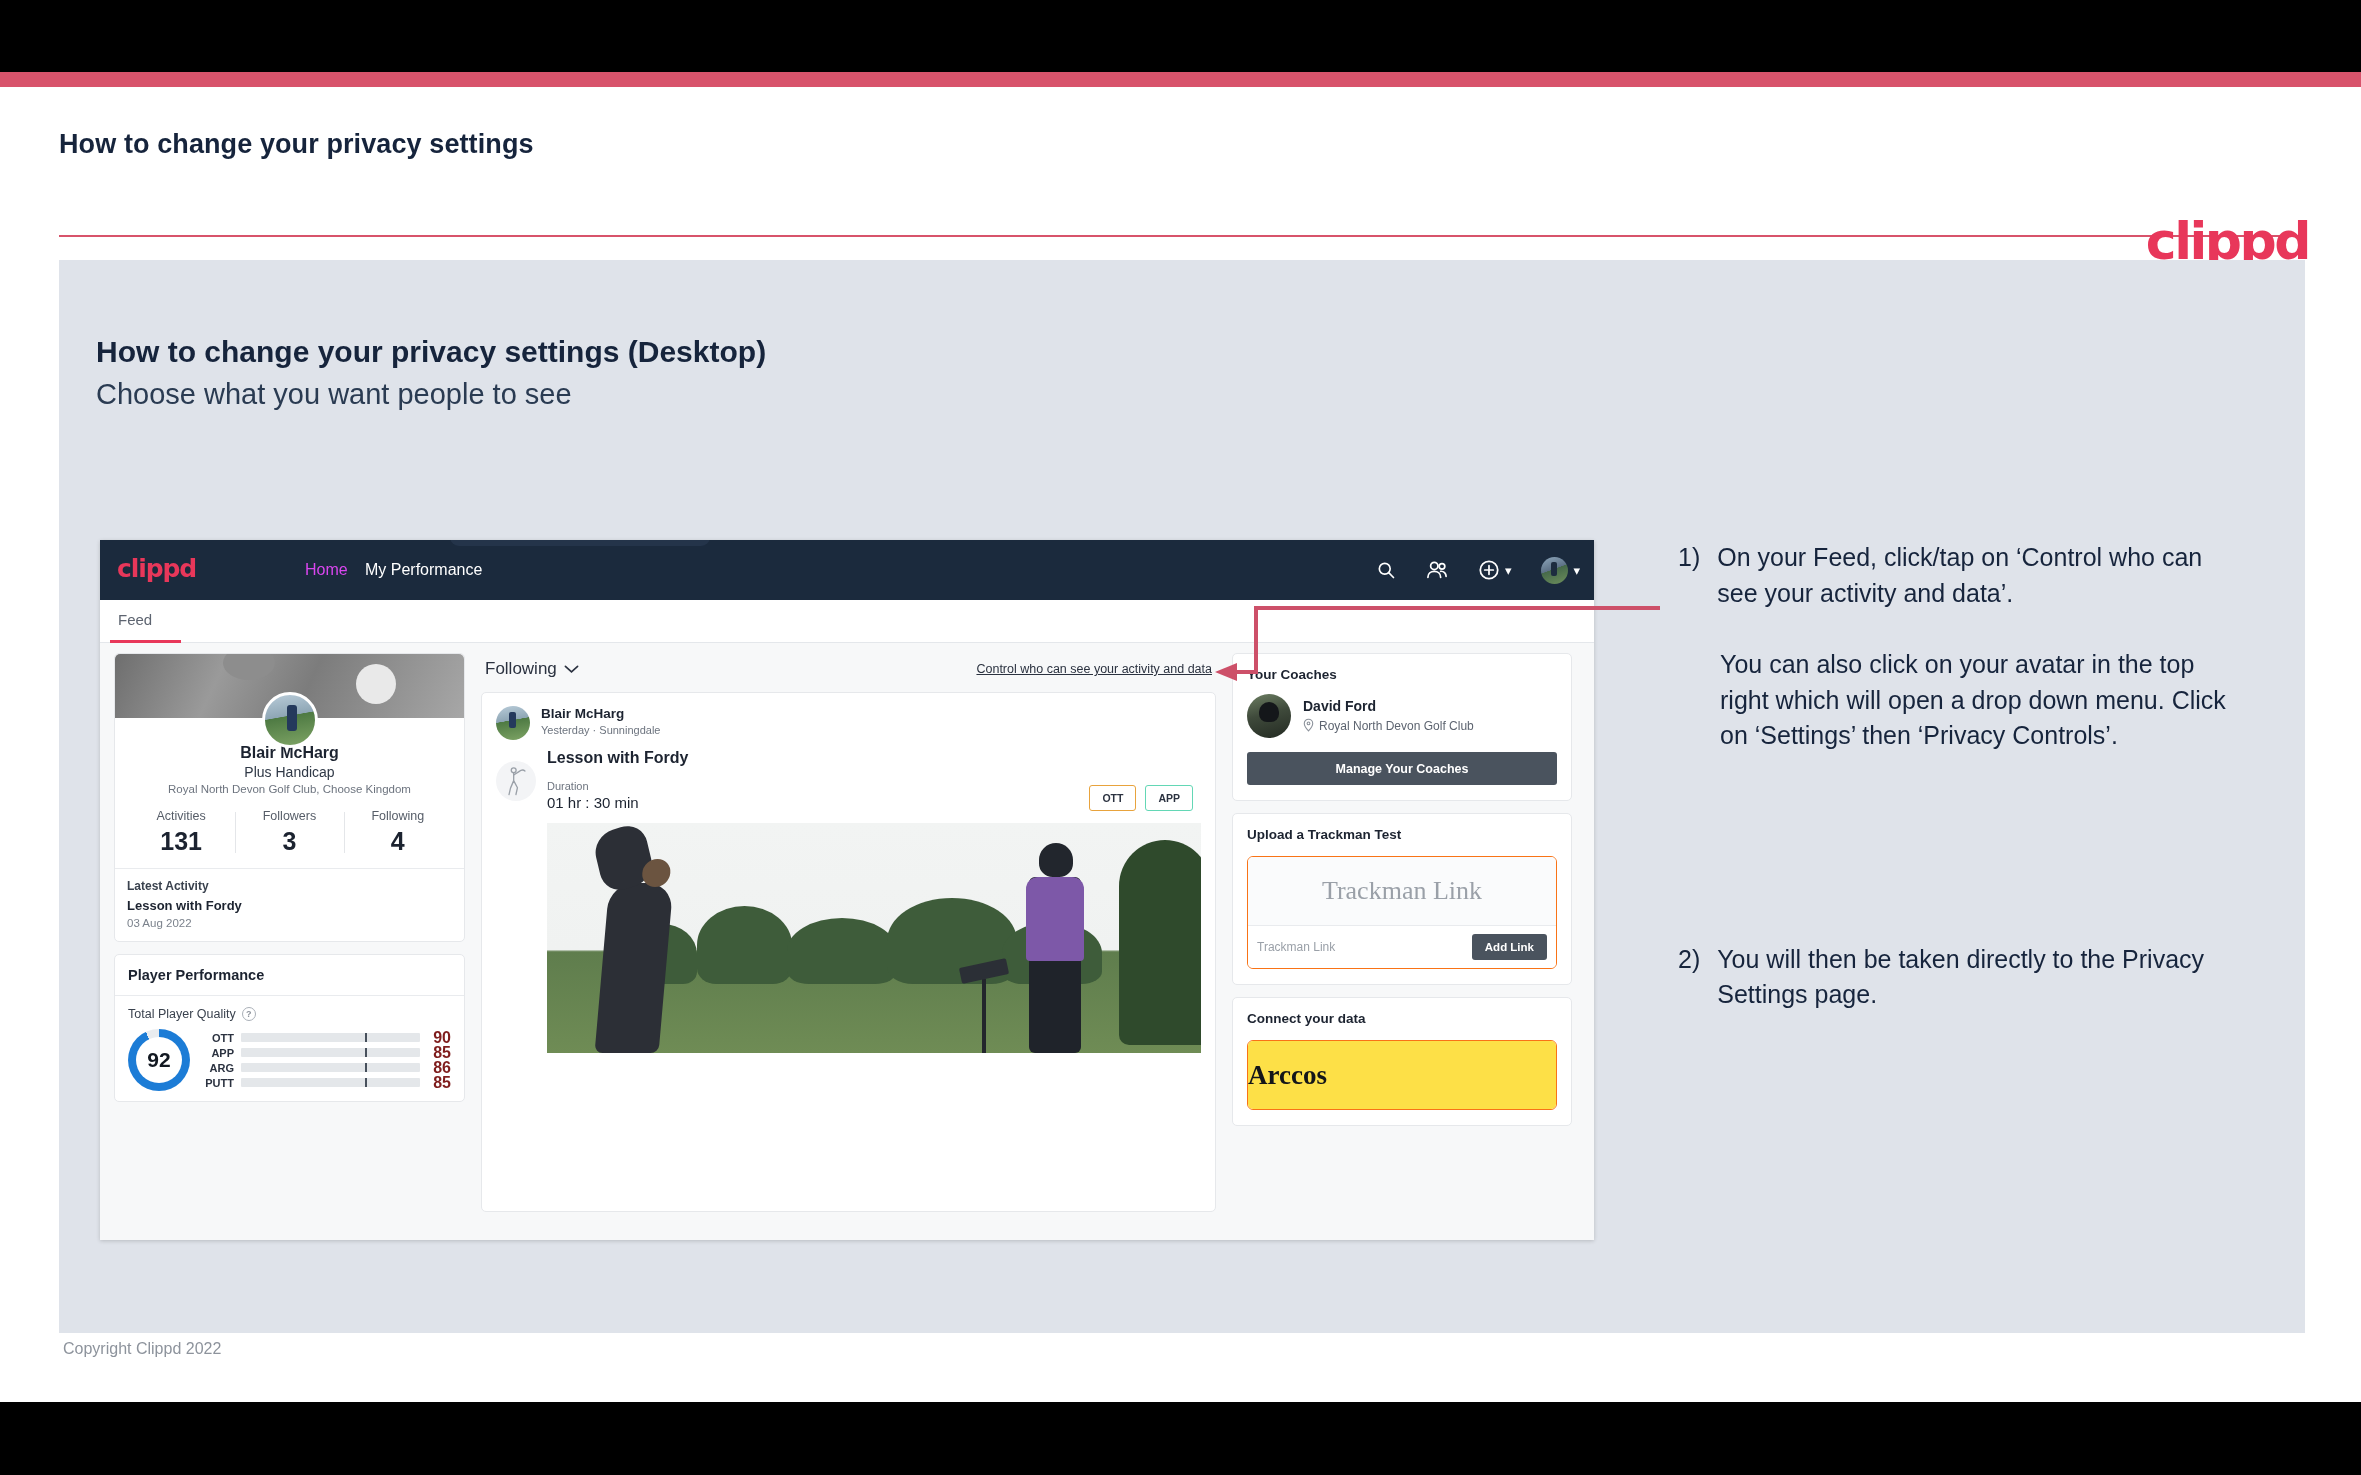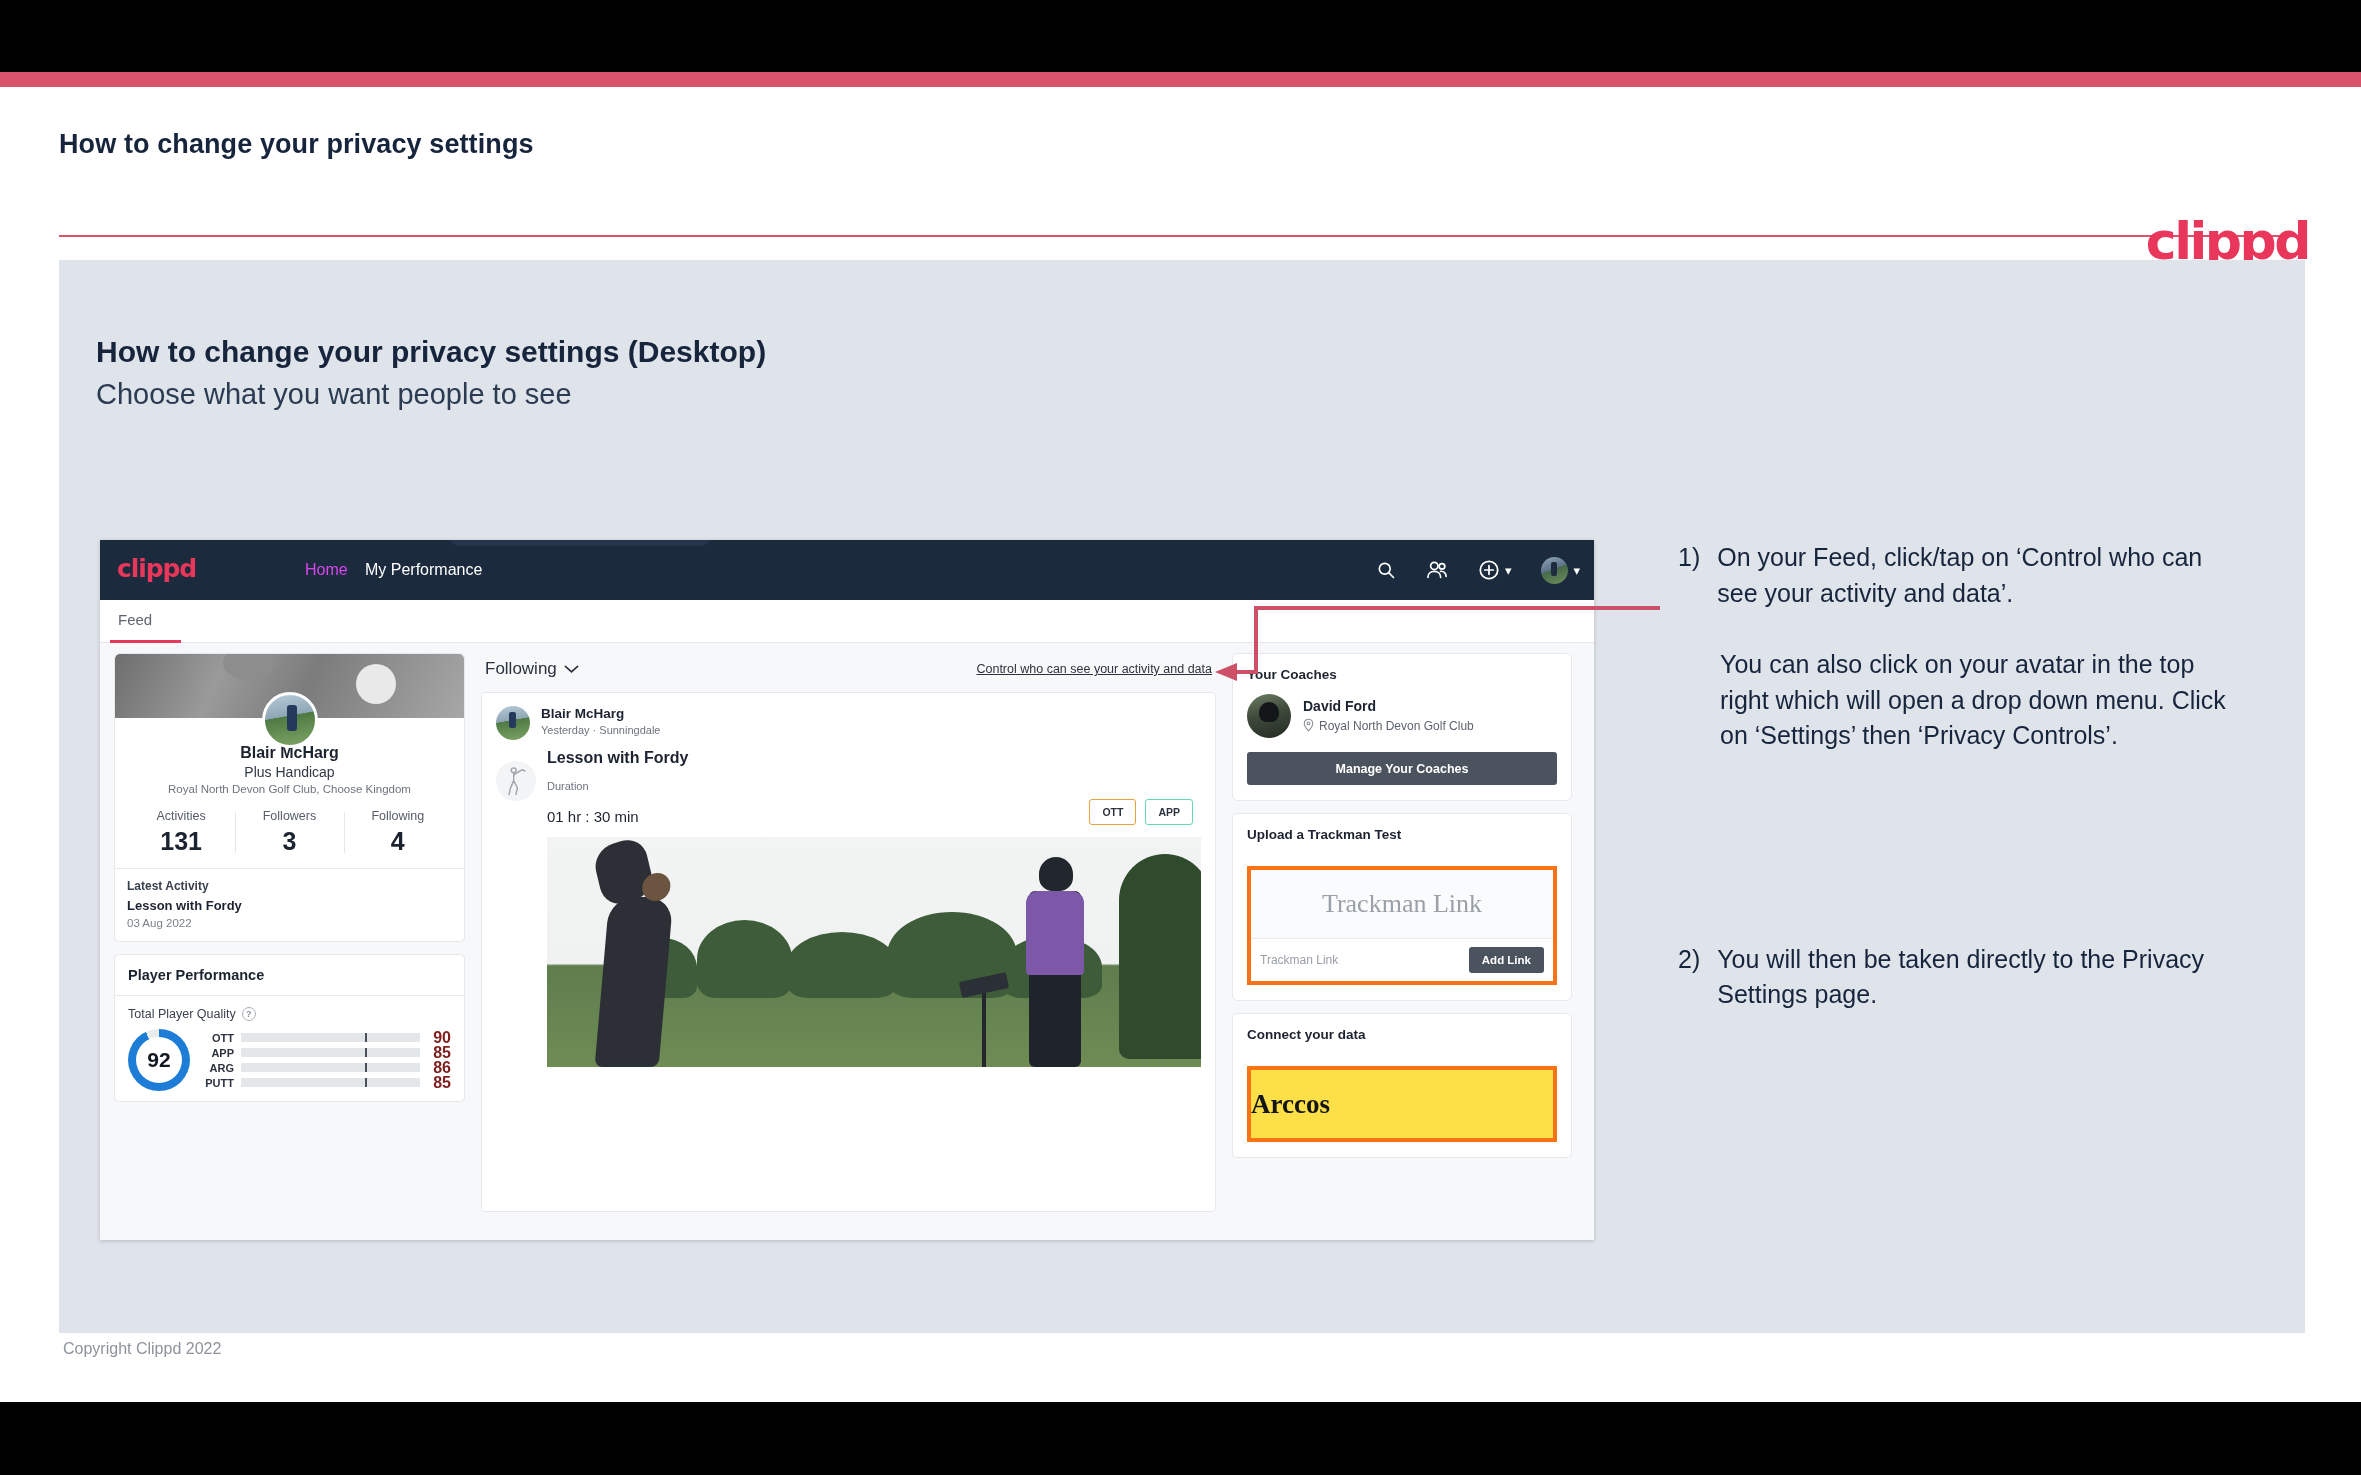--- a/index.html
+++ b/index.html
@@ -223,21 +223,21 @@
   .post-meta { font-size: 11px; color: #6d747f; margin-top: 3px; }
   .post-main { display: flex; gap: 11px; padding: 9px 14px 0; }
   .swing-icon {
     width: 40px; height: 40px; border-radius: 50%; background: #f3f4f6; flex: none;
     margin-top: 12px; display: flex; align-items: center; justify-content: center;
   }
   .post-title { font-size: 16px; font-weight: 700; color: #1c2330; }
   .post-text { font-size: 12.5px; color: #4a525e; line-height: 1.55; margin-top: 7px; max-width: 600px; }
   .duration-row { display: flex; align-items: flex-end; justify-content: space-between; margin-top: 13px; }
   .dur-label { font-size: 11px; color: #6d747f; }
-  .dur-value { font-size: 15px; color: #1c2330; margin-top: 16px; }
+  .dur-value { font-size: 15px; color: #1c2330; margin-top: 2px; }
   .tags { display: flex; gap: 9px; margin-right: 8px; }
   .tag {
     font-size: 10.5px; font-weight: 700; color: #2b3240;
     padding: 6px 12px; border-radius: 3px; background: #ffffff;
   }
   .tag-ott { border: 1.5px solid #e8a33d; }
   .tag-app { border: 1.5px solid #63d7b5; }
   .post-photo {
     margin: 12px 14px 0 65px; height: 230px;
     background:
@@ -300,21 +300,21 @@
   }
   .coach-name { font-size: 14px; font-weight: 700; color: #1c2330; }
   .coach-club { font-size: 12px; color: #5d6470; margin-top: 4px; display: flex; align-items: center; gap: 5px; }
   .btn-dark {
     margin-top: 14px; width: 100%; height: 33px; border: none; border-radius: 3px;
     background: #4a535e; color: #ffffff; font-size: 12.5px; font-weight: 700;
     font-family: "Liberation Sans", sans-serif; cursor: pointer;
   }
   .rc-card + .rc-card { margin-top: 12px; }
   .dropzone {
-    margin-top: 24px; border: 4px solid #f97316; border-radius: 0; overflow: hidden;
+    margin-top: 14px; border: 1px solid #f97316; border-radius: 6px; overflow: hidden;
   }
   .dropzone-inner {
     height: 68px; background: #fafbfc; display: flex; align-items: center; justify-content: center;
   }
   .brand-serif {
     font-family: "Liberation Serif", serif; font-size: 26px; color: #9aa0a8; font-weight: 400;
   }
   .dz-footer {
     display: flex; align-items: center; justify-content: space-between;
     padding: 8px 9px; border-top: 1px solid #e9ebee; background: #ffffff;

